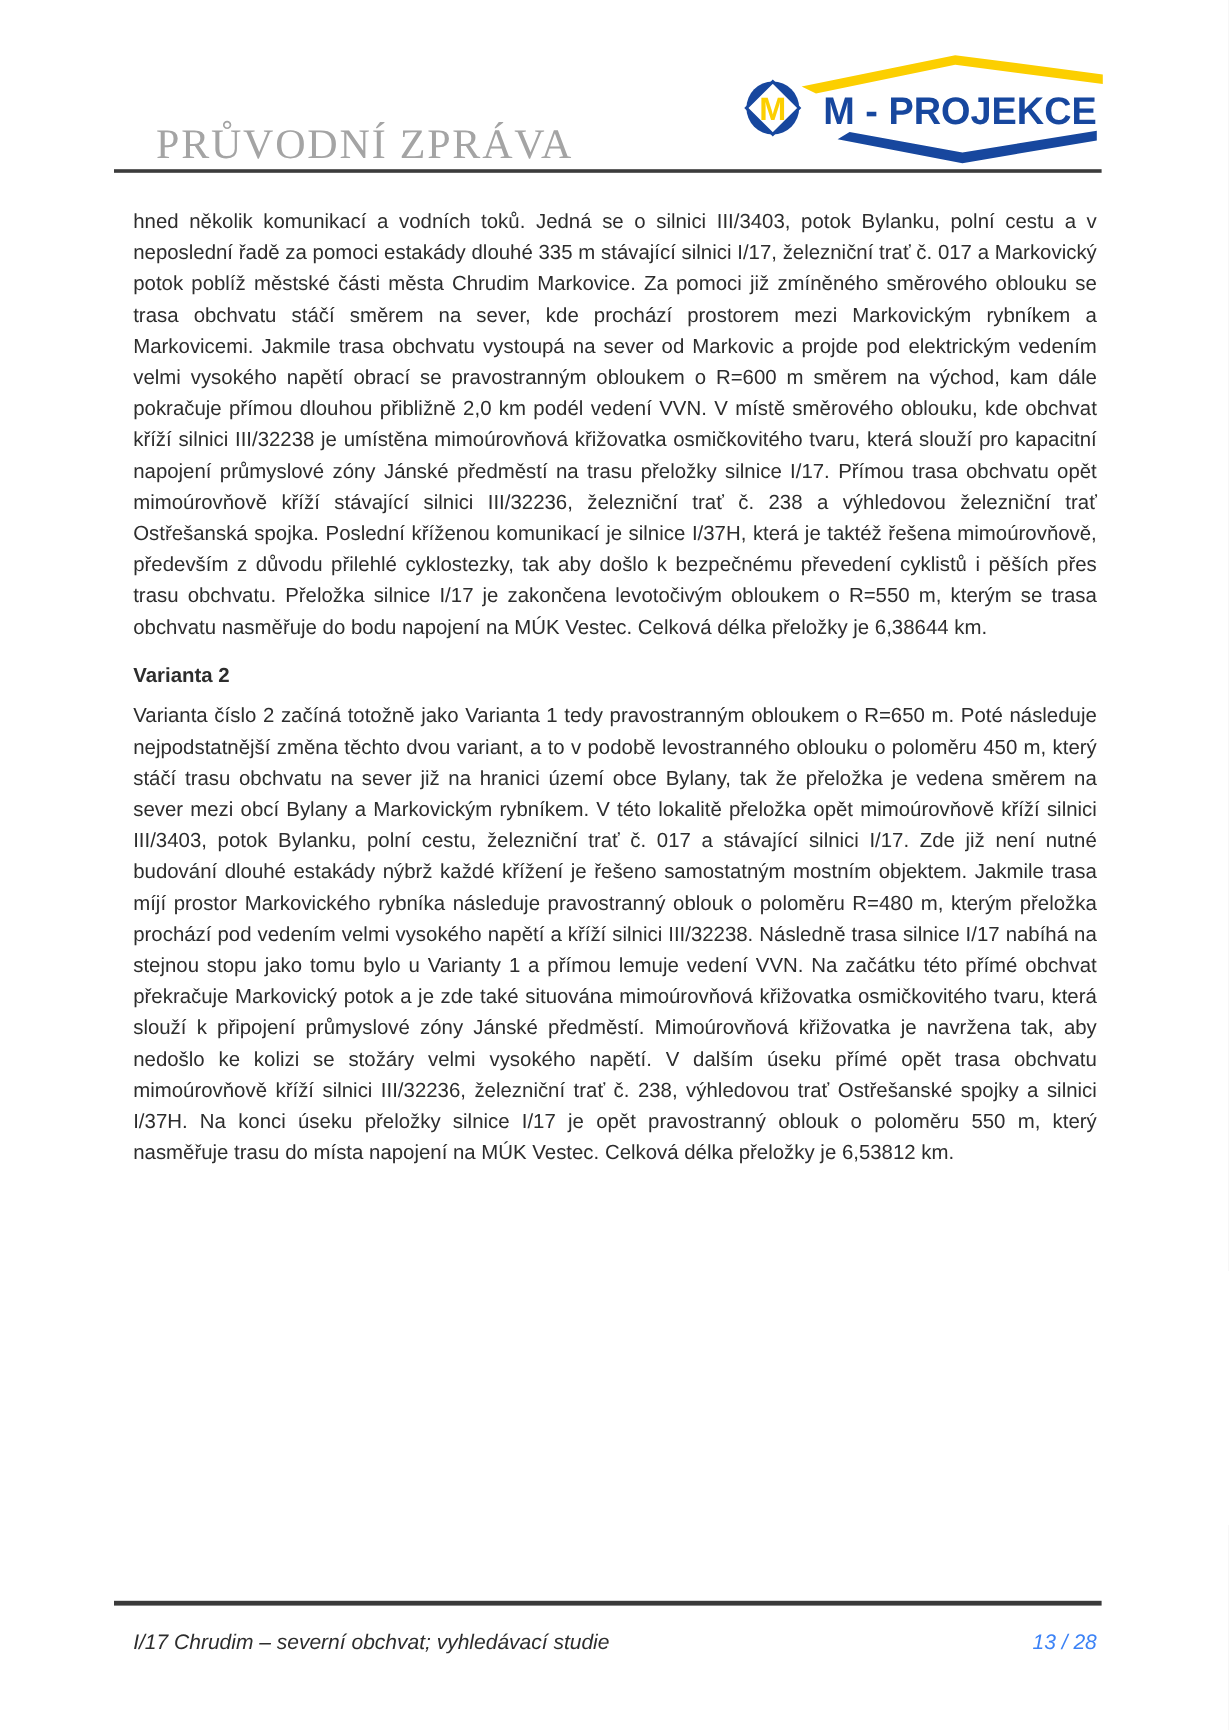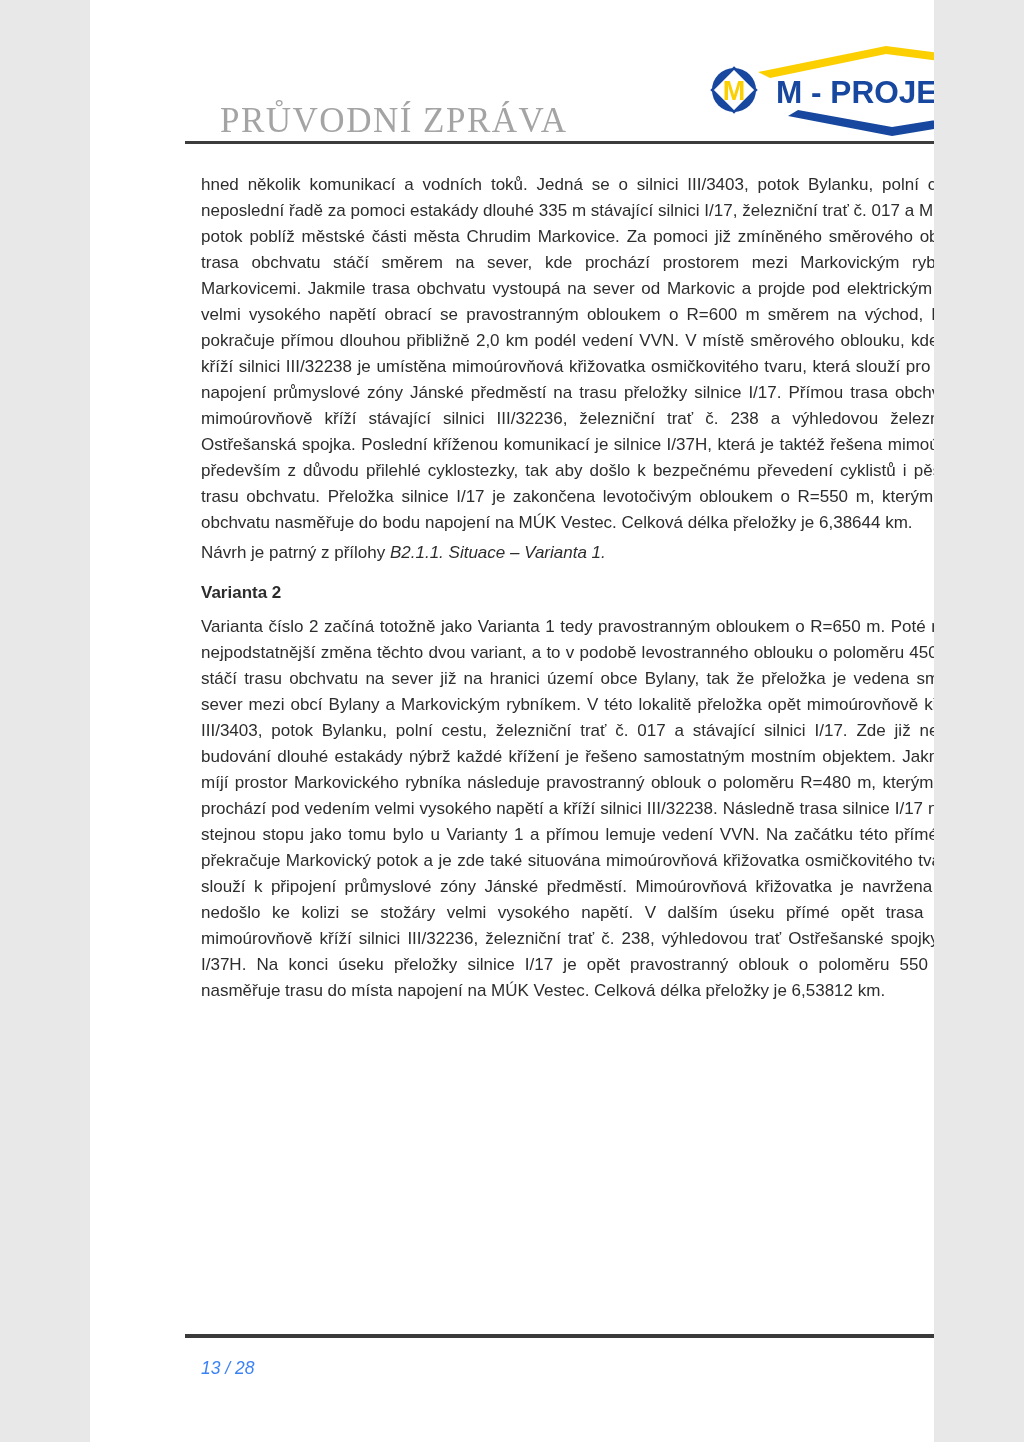--- a/index.html
+++ b/index.html
@@ -1,18 +1,18 @@
 <!DOCTYPE html>
 <html lang="cs"><head>
 <meta charset="utf-8">
 <style>
   html, body { margin: 0; padding: 0; background: #e8e8e8; }
   .page {
     position: relative;
-    width: 844px;
+    width: 1024px;
     height: 1442px;
     margin: 0 auto;
     background: #ffffff;
     font-family: "Liberation Sans", sans-serif;
     color: #2d2d2d;
     overflow: hidden;
   }
 
   
   .header-title {
@@ -107,27 +107,27 @@
       <text x="80" y="61" font-family="Liberation Sans, sans-serif" font-size="32" font-weight="bold" fill="#17479e" textLength="228" lengthAdjust="spacingAndGlyphs">M - PROJEKCE</text>
     </svg>
   </div>
 
   <div class="header-rule"></div>
 
   <div class="content">
 
     <p class="para">hned několik komunikací a vodních toků. Jedná se o silnici III/3403, potok Bylanku, polní cestu a v neposlední řadě za pomoci estakády dlouhé 335 m stávající silnici I/17, železniční trať č. 017 a Markovický potok poblíž městské části města Chrudim Markovice.  Za pomoci již zmíněného směrového oblouku se trasa obchvatu stáčí směrem na sever, kde prochází prostorem mezi Markovickým rybníkem a Markovicemi.  Jakmile trasa obchvatu vystoupá na sever od Markovic a projde pod elektrickým vedením velmi vysokého napětí obrací se pravostranným obloukem o R=600 m směrem na východ, kam dále pokračuje přímou dlouhou přibližně 2,0 km podél vedení VVN. V místě směrového oblouku, kde obchvat kříží silnici III/32238 je umístěna mimoúrovňová křižovatka osmičkovitého tvaru, která slouží pro kapacitní napojení průmyslové zóny Jánské předměstí na trasu přeložky silnice I/17. Přímou trasa obchvatu opět mimoúrovňově kříží stávající silnici III/32236, železniční trať č. 238 a výhledovou železniční trať Ostřešanská spojka. Poslední kříženou komunikací je silnice I/37H, která je taktéž řešena mimoúrovňově, především z důvodu přilehlé cyklostezky, tak aby došlo k bezpečnému převedení cyklistů i pěších přes trasu obchvatu. Přeložka silnice I/17 je zakončena levotočivým obloukem o R=550 m, kterým se trasa obchvatu nasměřuje do bodu napojení na MÚK Vestec. Celková délka přeložky je 6,38644 km.</p>
 
-    <p class="note"><span>Návrh je patrný z přílohy </span><span class="ref">B2.1.1. Situace – Varianta 1.</span></p>
 
     <p class="heading">Varianta 2</p>
 
     <p class="para">Varianta číslo 2 začíná totožně jako Varianta 1 tedy pravostranným obloukem o R=650 m. Poté následuje nejpodstatnější změna těchto dvou variant, a to v podobě levostranného oblouku o poloměru 450 m, který stáčí trasu obchvatu na sever již na hranici území obce Bylany, tak že přeložka je vedena směrem na sever mezi obcí Bylany a Markovickým rybníkem. V této lokalitě přeložka opět mimoúrovňově kříží silnici III/3403, potok Bylanku, polní cestu, železniční trať č. 017 a stávající silnici I/17. Zde již není nutné budování dlouhé estakády nýbrž každé křížení je řešeno samostatným mostním objektem. Jakmile trasa míjí prostor Markovického rybníka následuje pravostranný oblouk o poloměru R=480 m, kterým přeložka prochází pod vedením velmi vysokého napětí a kříží silnici III/32238. Následně trasa silnice I/17 nabíhá na stejnou stopu jako tomu bylo u Varianty 1 a přímou lemuje vedení VVN. Na začátku této přímé obchvat překračuje Markovický potok a je zde také situována mimoúrovňová křižovatka osmičkovitého tvaru, která slouží k připojení průmyslové zóny Jánské předměstí. Mimoúrovňová křižovatka je navržena tak, aby nedošlo ke kolizi se stožáry velmi vysokého napětí.  V dalším úseku přímé opět trasa obchvatu mimoúrovňově kříží silnici III/32236, železniční trať č. 238, výhledovou trať Ostřešanské spojky a silnici I/37H. Na konci úseku přeložky silnice I/17 je opět pravostranný oblouk o poloměru 550 m, který nasměřuje trasu do místa napojení na MÚK Vestec. Celková délka přeložky je 6,53812 km.</p>
 
 
   </div>
 
   <div class="footer-rule"></div>
   <div class="footer">
+    <span class="footer-left">I/17 Chrudim – severní obchvat; vyhledávací studie</span>
     <span class="footer-right">13 / 28</span>
   </div>
 
 </div>
 
 </body></html>

